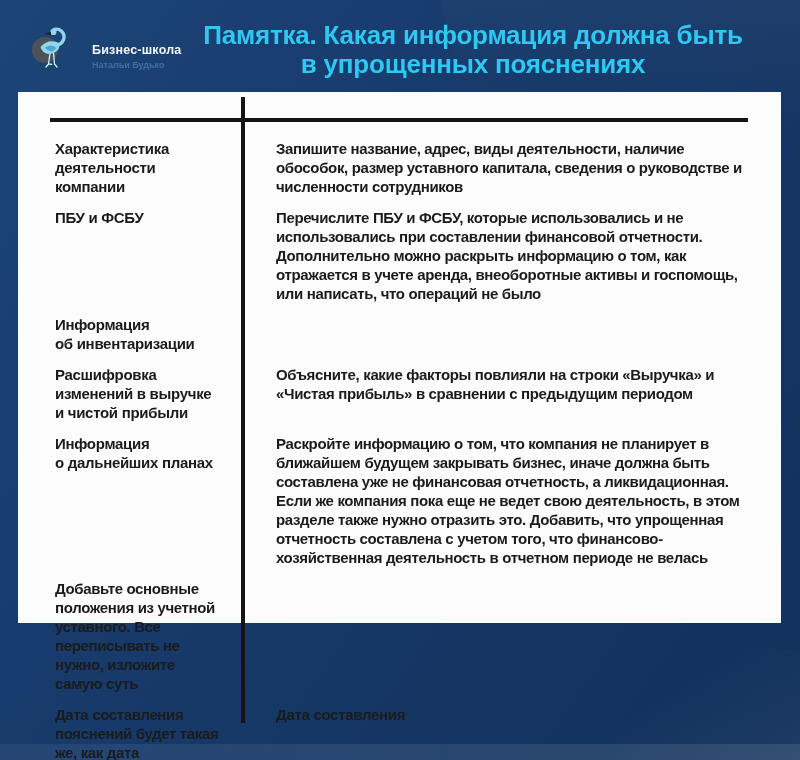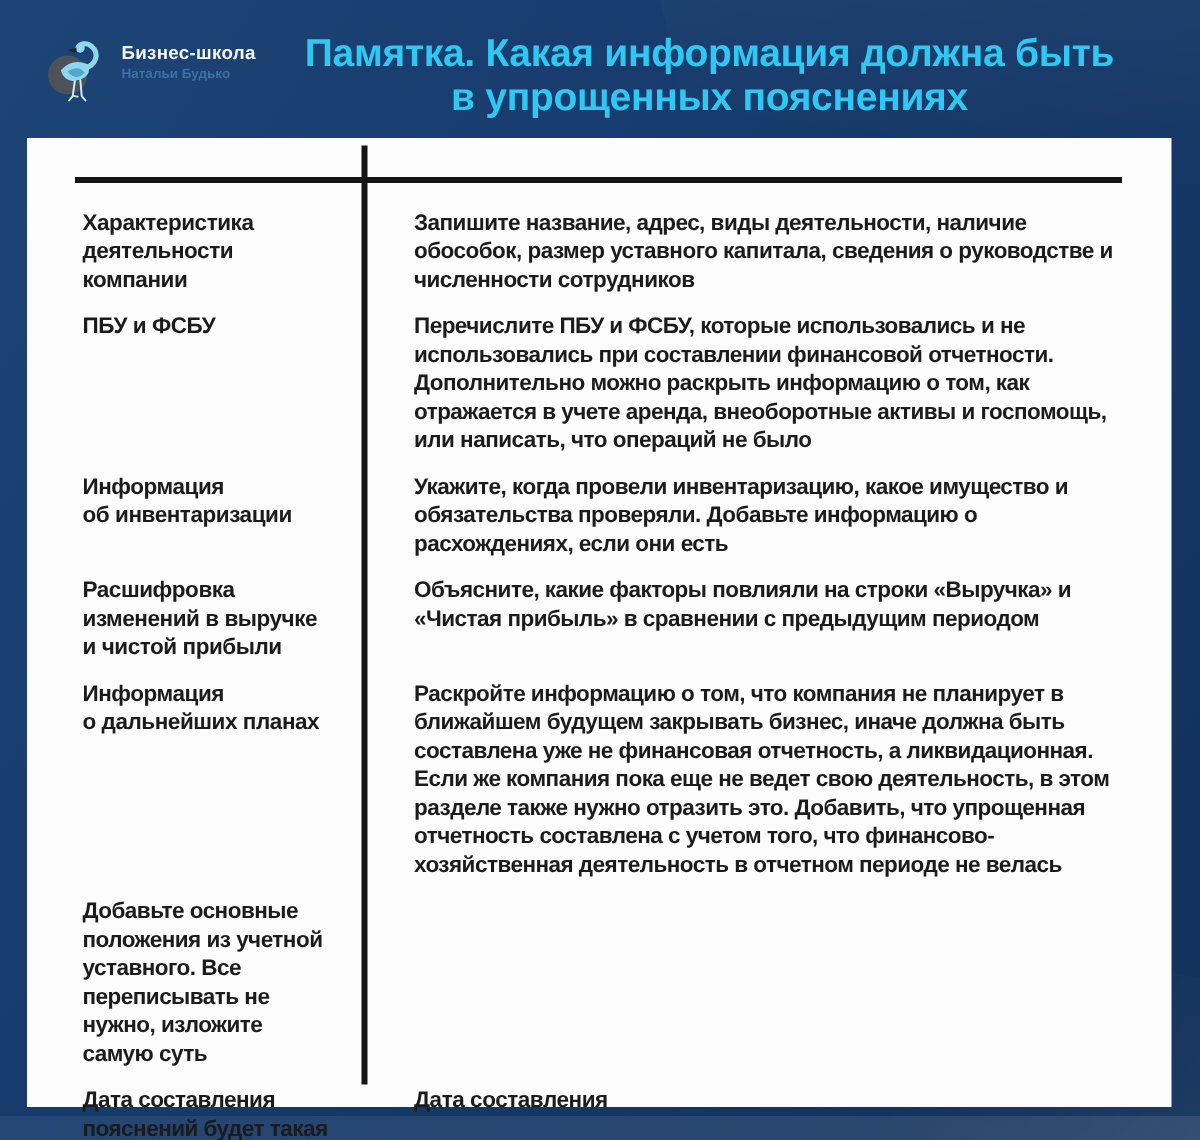--- a/index.html
+++ b/index.html
@@ -23,36 +23,36 @@
     pointer-events:none;
   }
   .deco-bottom-right {
     position:absolute; right:-60px; bottom:-40px; width:300px; height:160px;
     background:linear-gradient(320deg, rgba(255,255,255,0.08), rgba(255,255,255,0) 65%);
     transform:rotate(8deg); pointer-events:none;
   }
 
   
   .header { position:absolute; top:0; left:0; width:100%; height:92px; }
-  .logo { position:absolute; left:28px; top:20px; display:flex; align-items:flex-start; gap:7px; }
+  .logo { position:absolute; left:28px; top:20px; display:flex; align-items:flex-end; gap:18px; }
   .logo-icon { width:46px; height:50px; display:block; }
   .logo-text { display:flex; flex-direction:column; line-height:1.15; padding-top:8px; }
   .logo-name { color:#f4f7fa; font-size:12.5px; font-weight:bold; letter-spacing:.2px; }
   .logo-sub  { color:#3f6ea8; font-size:9px; font-weight:bold; margin-top:2px; }
 
   .title {
     position:absolute; left:160px; right:14px; top:21px;
     text-align:center; color:#2ec8f2;
     font-size:26px; font-weight:bold; line-height:29px;
     letter-spacing:-0.2px; white-space:pre-line;
   }
 
   
   .card {
-    position:absolute; left:18px; top:92px; width:763px; height:646px;
+    position:absolute; left:18px; top:92px; width:763px; height:531px;
     background:#fcfcfc;
   }
   .topline {
     position:absolute; left:32px; top:26px; width:698px; height:4px;
     background:#141414;
   }
   .vline {
     position:absolute; left:223px; top:5px; width:4px; height:626px;
     background:#141414;
   }
@@ -115,21 +115,20 @@
           <div class="cell content">Запишите название, адрес, виды деятельности, наличие обособок, размер уставного капитала, сведения о руководстве и численности сотрудников</div>
         </div>
         <div class="row">
           <div class="cell label">ПБУ и ФСБУ</div>
           <div class="cell content">Перечислите ПБУ и ФСБУ, которые использовались и не использовались при составлении финансовой отчетности.
 Дополнительно можно раскрыть информацию о том, как отражается в учете аренда, внеоборотные активы и госпомощь, или написать, что операций не было</div>
         </div>
         <div class="row">
           <div class="cell label">Информация
 об инвентаризации</div>
-          <div class="cell content">Укажите, когда провели инвентаризацию, какое имущество и обязательства проверяли. Добавьте информацию о расхождениях, если они есть</div>
         </div>
         <div class="row">
           <div class="cell label">Расшифровка
 изменений в выручке
 и чистой прибыли</div>
           <div class="cell content">Объясните, какие факторы повлияли на строки «Выручка» и «Чистая прибыль» в сравнении с предыдущим периодом</div>
         </div>
         <div class="row">
           <div class="cell label">Информация
 о дальнейших планах</div>

